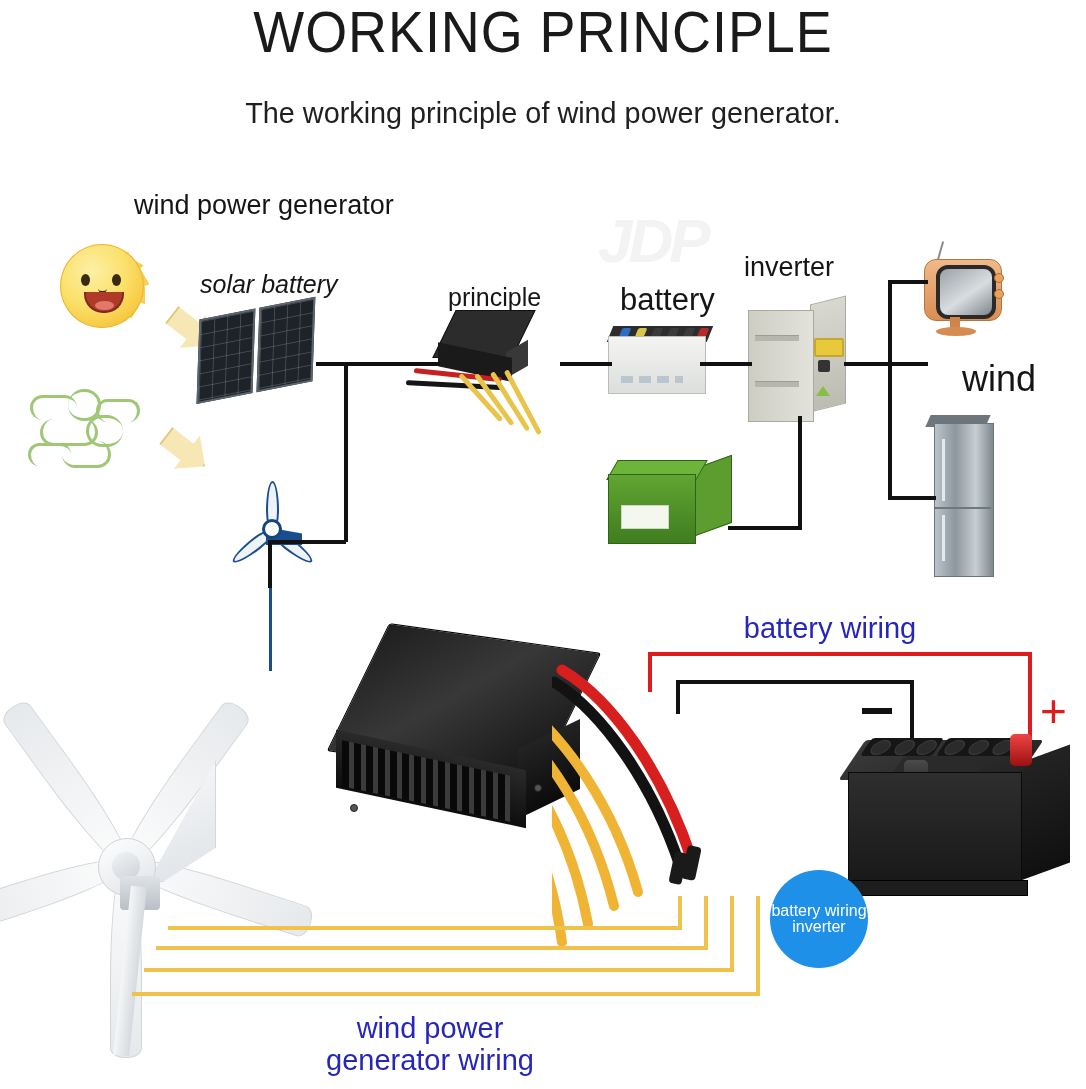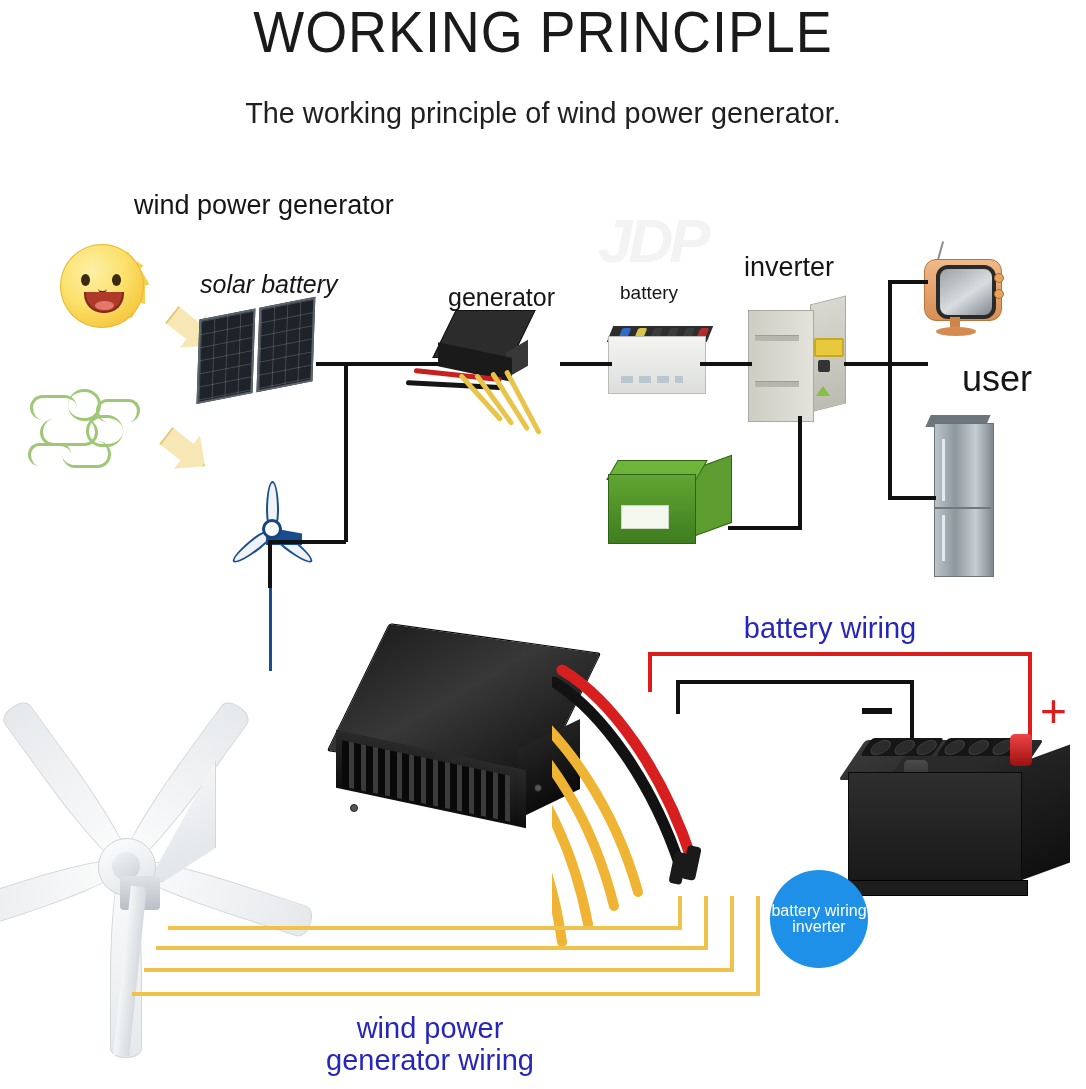--- a/index.html
+++ b/index.html
@@ -209,24 +209,24 @@
 <body>
 
 <div class="abs" id="page-title">WORKING PRINCIPLE</div>
 <div class="abs" id="page-subtitle">The working principle of wind power generator.</div>
 <div class="abs" id="watermark">JDP</div>
 
 <div class="abs" style="left:0;top:170px;width:1086px;height:430px;">
 
   <div class="abs dlabel" style="left:134px;top:20px;font-size:27px;">wind power generator</div>
   <div class="abs dlabel" style="left:200px;top:100px;font-style:italic;">solar battery</div>
-  <div class="abs dlabel" style="left:448px;top:113px;">generator</div>
-  <div class="abs dlabel" style="left:620px;top:112px;font-size:19px;">battery</div>
+  <div class="abs dlabel" style="left:448px;top:113px;">principle</div>
+  <div class="abs dlabel" style="left:620px;top:112px;font-size:31px;">battery</div>
   <div class="abs dlabel" style="left:744px;top:82px;font-size:27px;">inverter</div>
-  <div class="abs dlabel" style="left:962px;top:188px;font-size:36px;">user</div>
+  <div class="abs dlabel" style="left:962px;top:188px;font-size:36px;">wind</div>
 
   <div class="abs sun-wrap" style="top:48px;left:34px;">
     <div class="ray" style="transform:rotate(0deg) translate(-9px,0)"></div>
     <div class="ray" style="transform:rotate(30deg) translate(-9px,0)"></div>
     <div class="ray" style="transform:rotate(60deg) translate(-9px,0)"></div>
     <div class="ray" style="transform:rotate(90deg) translate(-9px,0)"></div>
     <div class="ray" style="transform:rotate(120deg) translate(-9px,0)"></div>
     <div class="ray" style="transform:rotate(150deg) translate(-9px,0)"></div>
     <div class="ray" style="transform:rotate(180deg) translate(-9px,0)"></div>
     <div class="ray" style="transform:rotate(210deg) translate(-9px,0)"></div>

